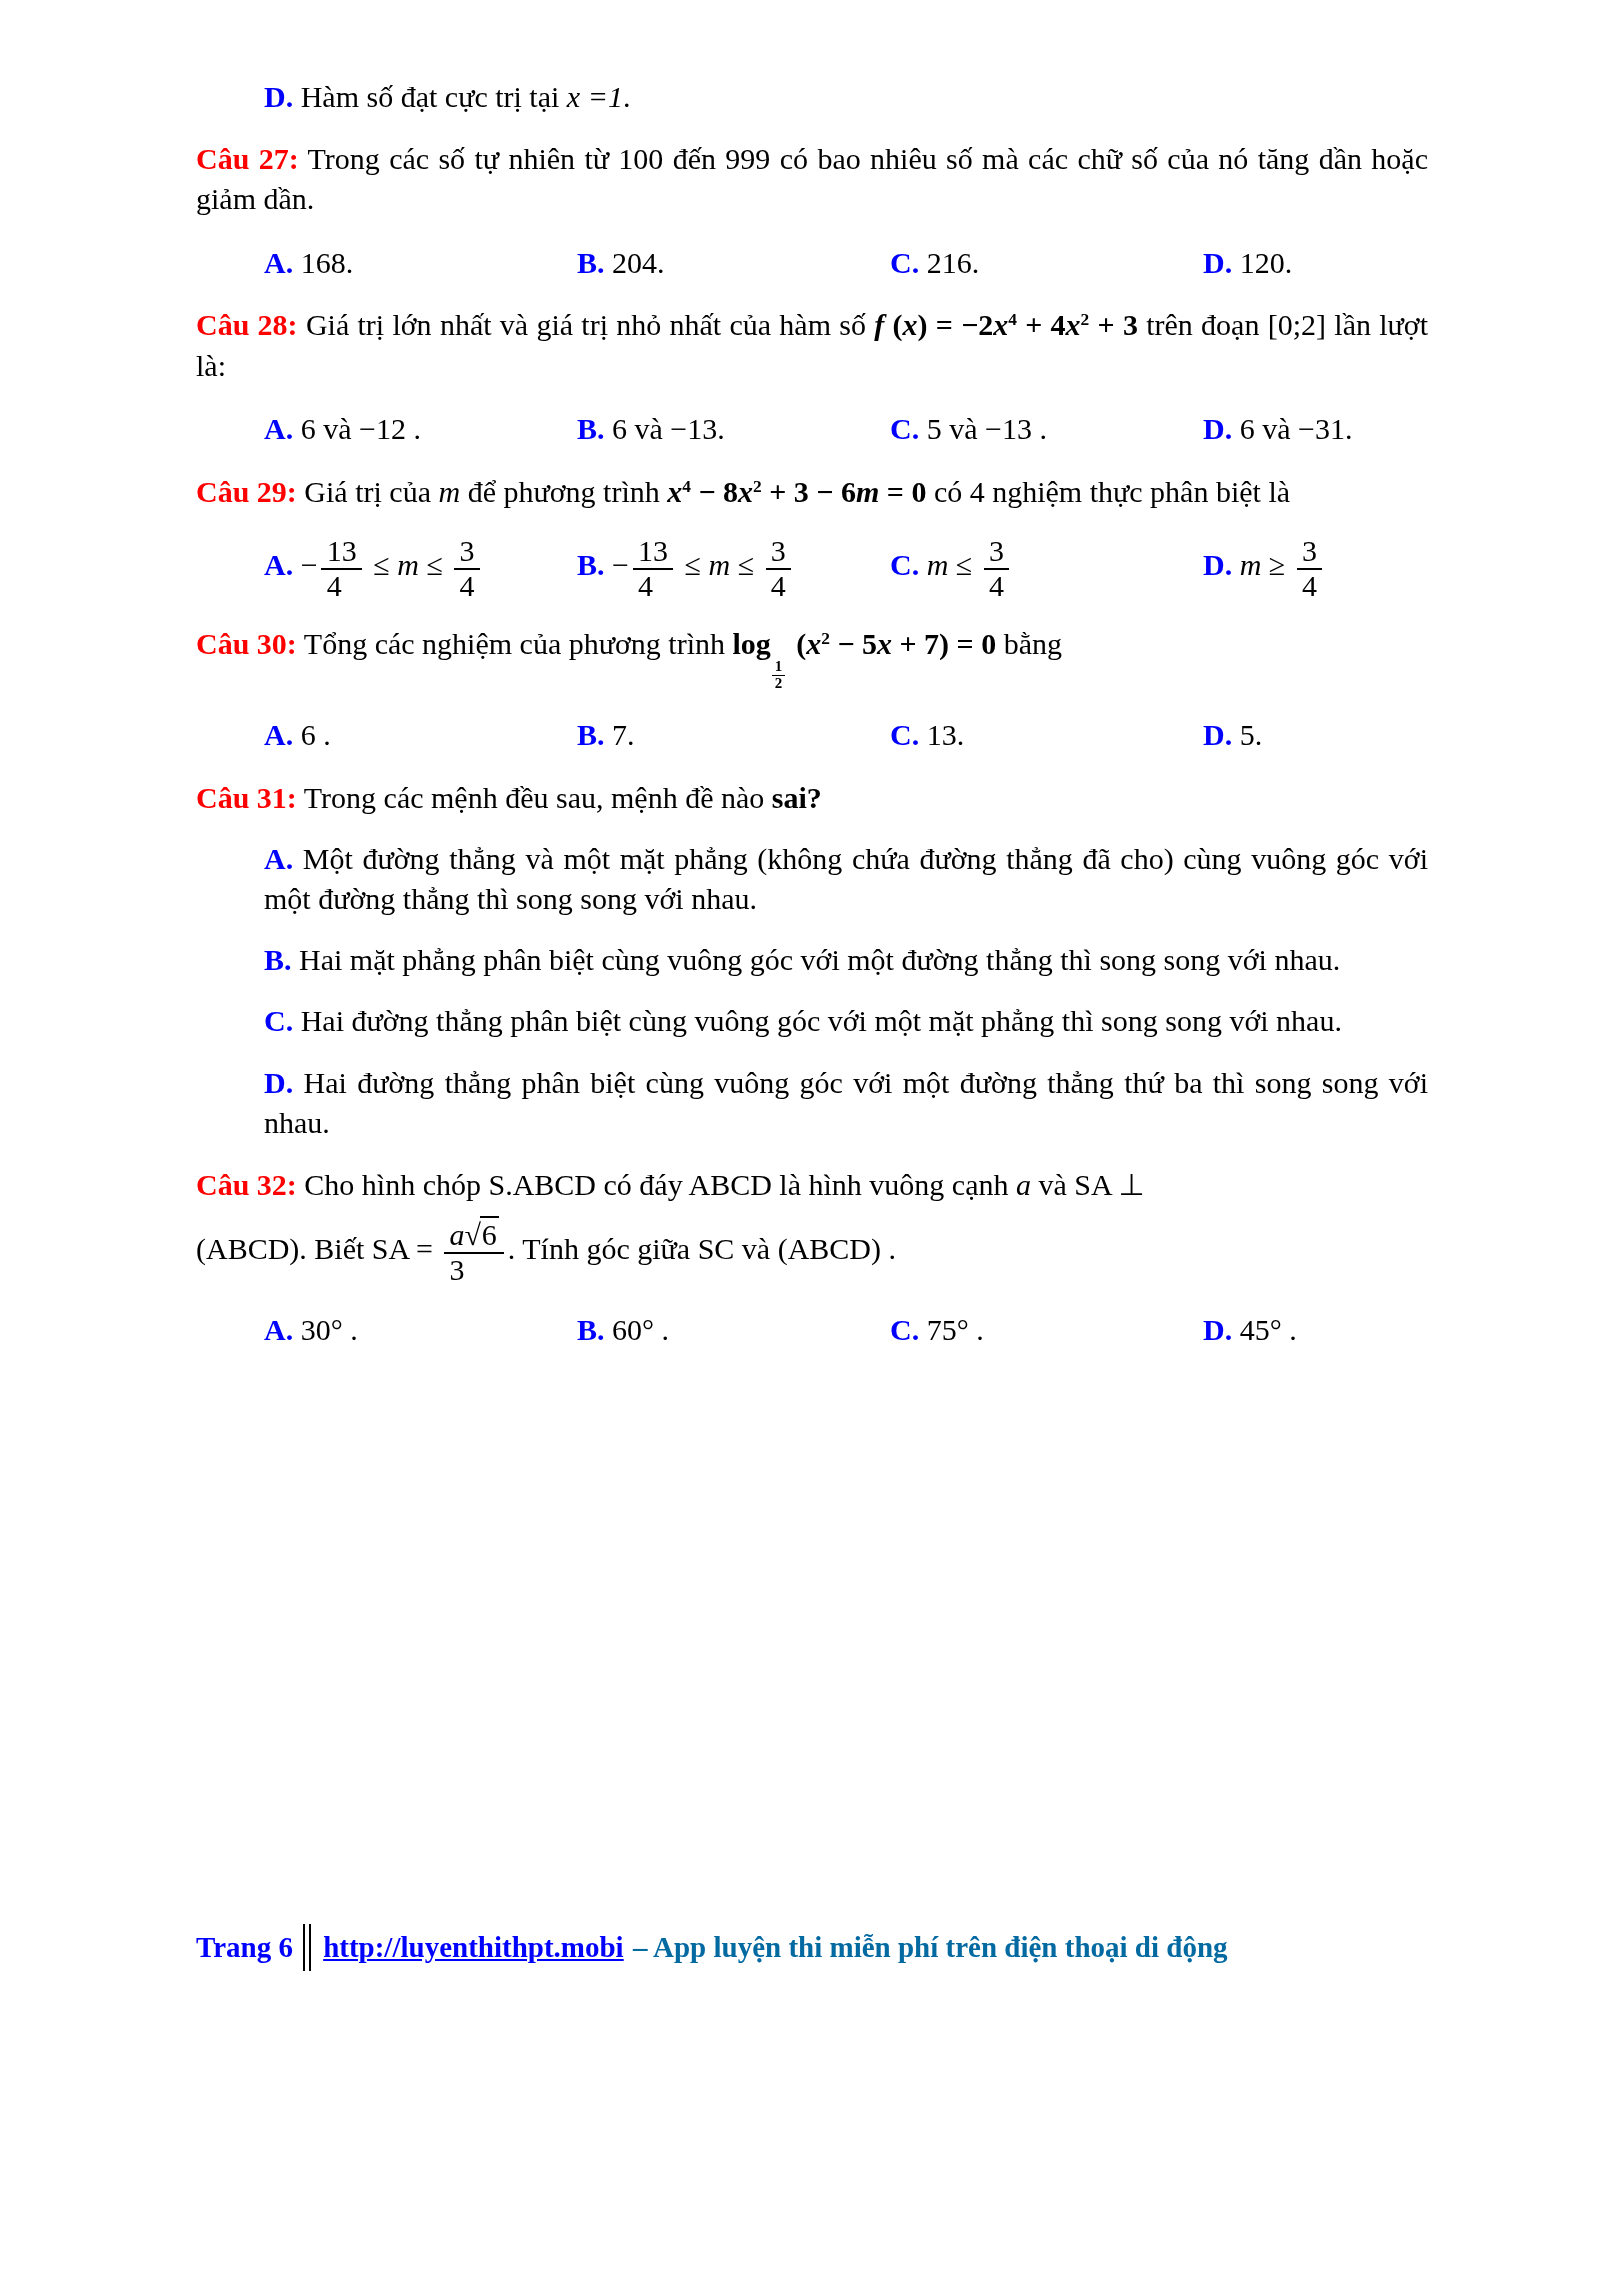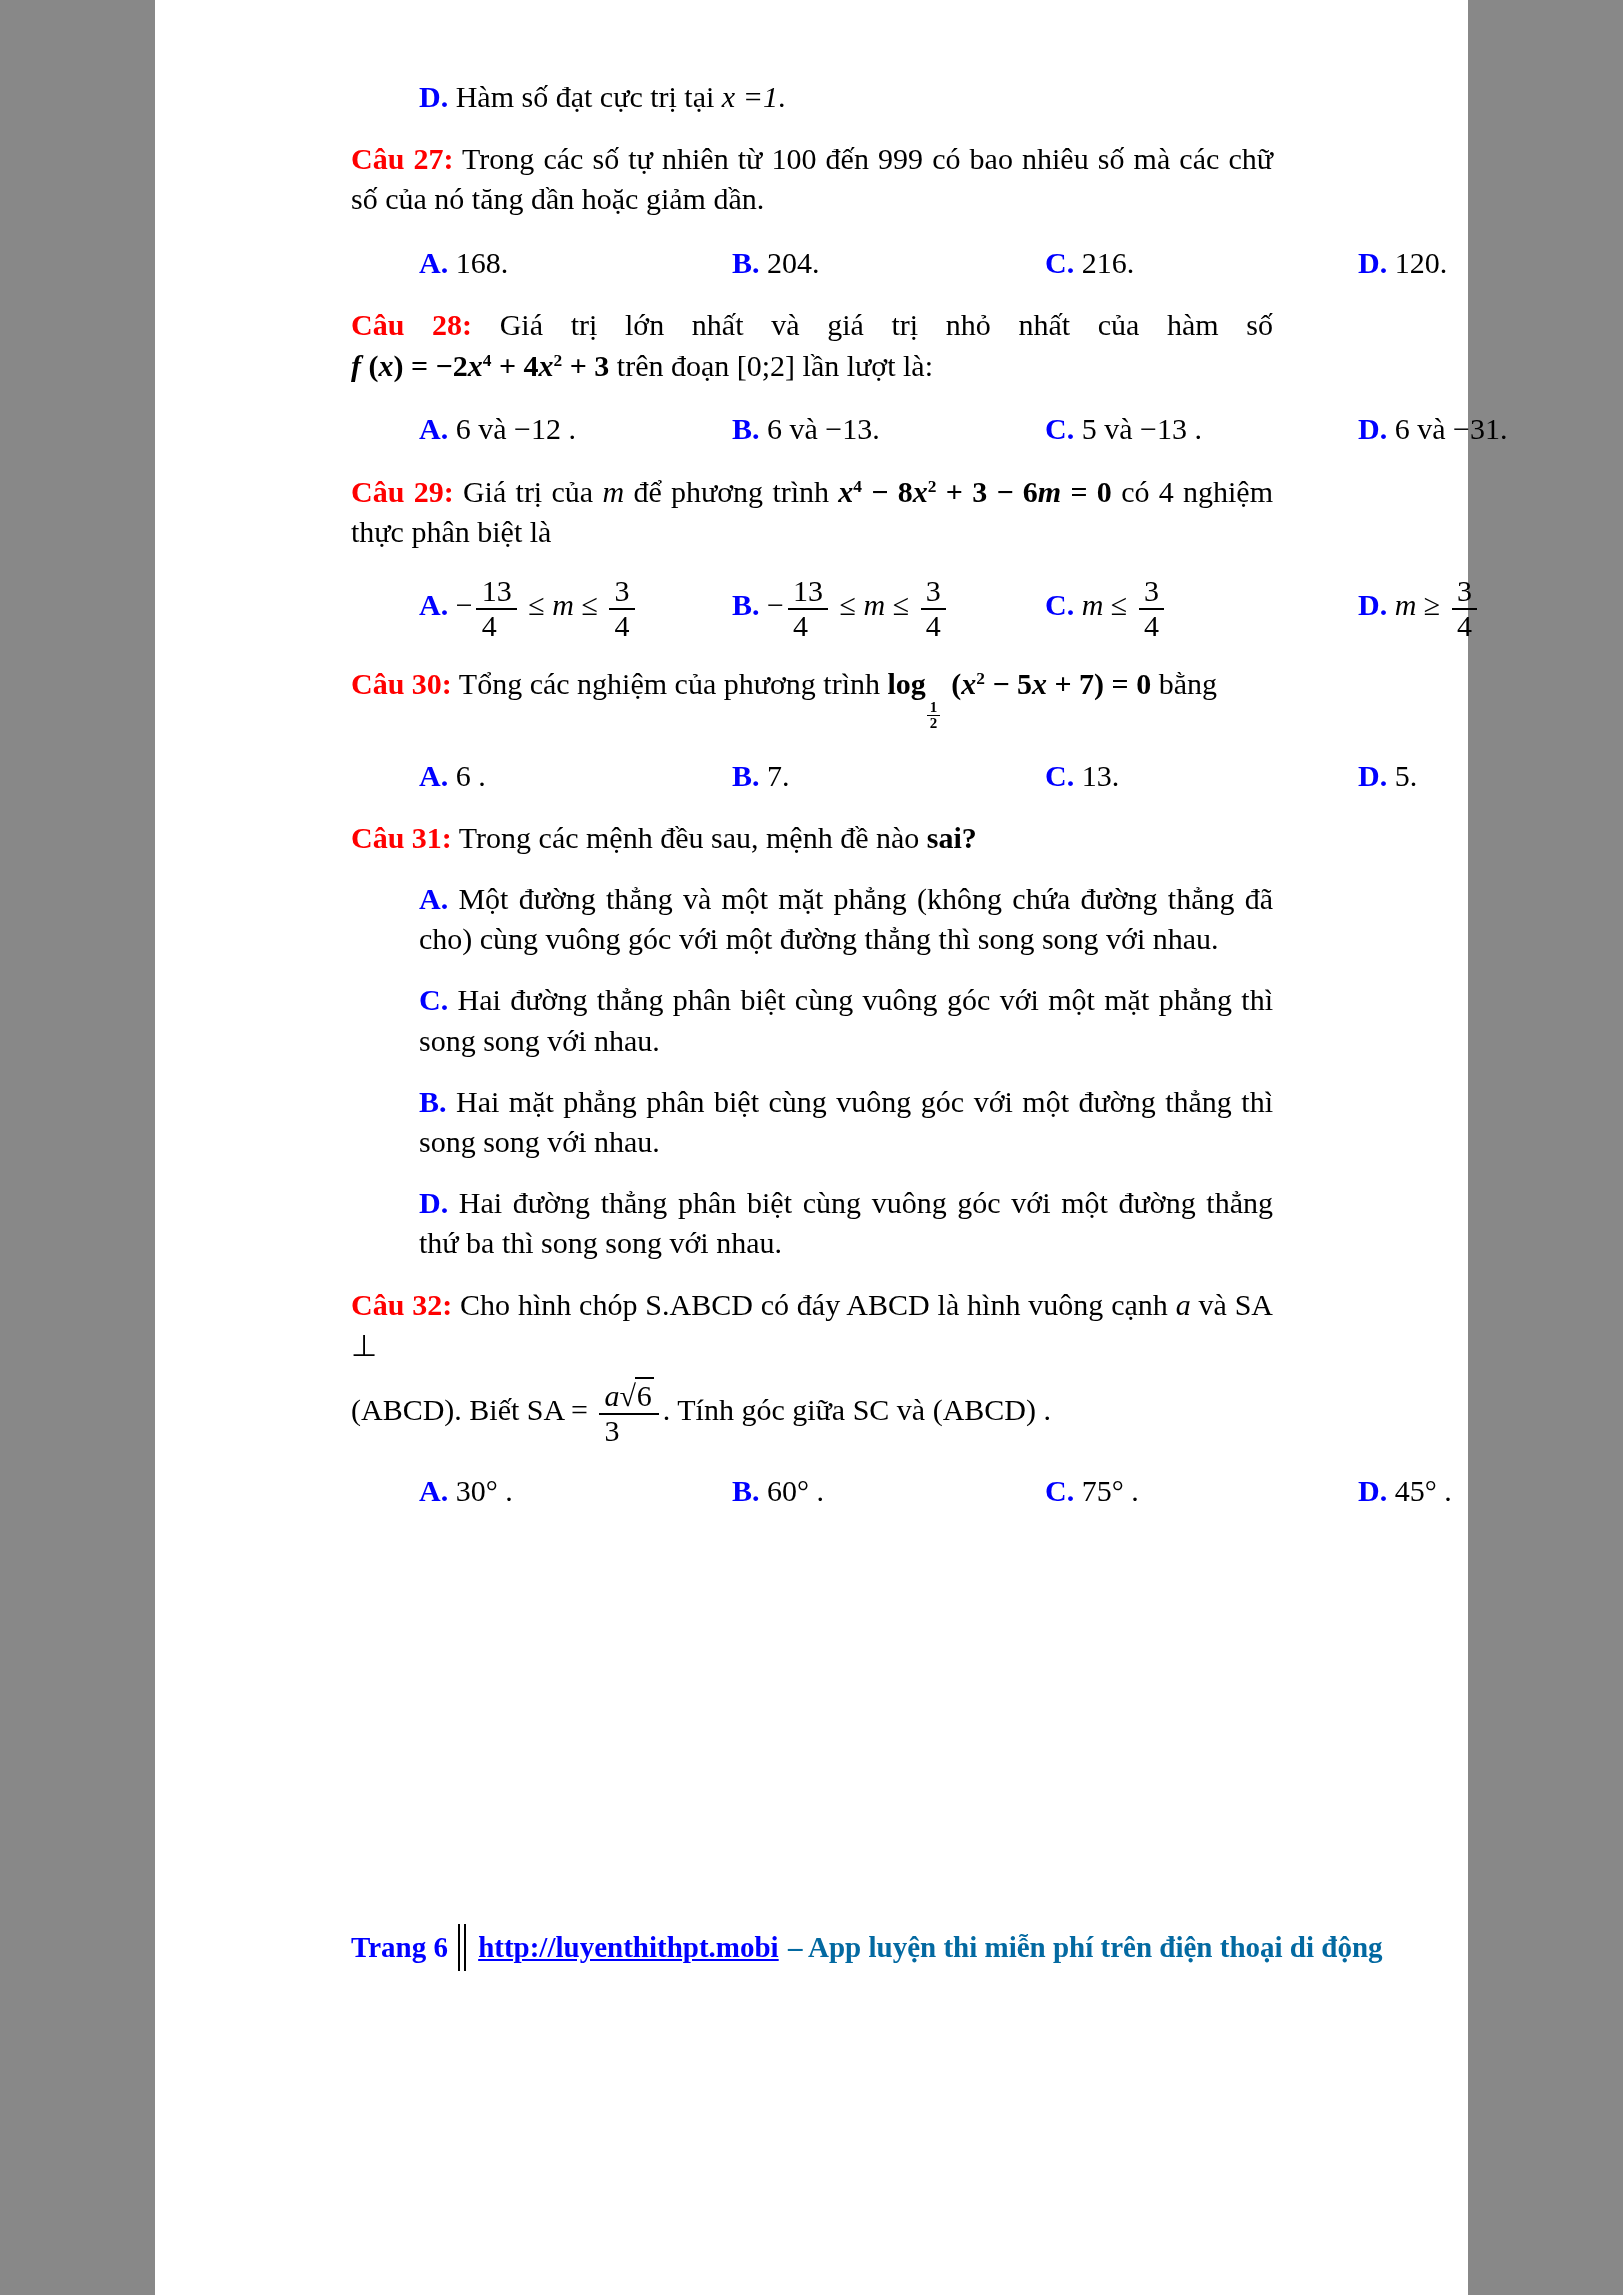--- a/index.html
+++ b/index.html
@@ -1,18 +1,18 @@
 <!DOCTYPE html>
 <html style="font-size:10.5px"><head>
 <meta charset="utf-8">
 <style>
   * { box-sizing: border-box; }
   html, body { margin: 0; padding: 0; background: #888; }
   .page {
-    width: 1313px;
+    width: 1623px;
     height: 2295px;
     margin: 0 auto;
     background: #ffffff;
     position: relative;
     font-family: "Liberation Serif", serif;
     font-size: 30px;
     line-height: 1.34;
     color: #000;
     padding: 77px 195px 0 196px;
   }
@@ -140,22 +140,22 @@
       <span class="opt"><span class="blue">A.</span> <span>6 .</span></span>
       <span class="opt"><span class="blue">B.</span> <span>7.</span></span>
       <span class="opt"><span class="blue">C.</span> <span>13.</span></span>
       <span class="opt"><span class="blue">D.</span> <span>5.</span></span>
     </div>
   </div>
 
   <div>
     <p class="stem"><span class="red">Câu 31:</span> <span>Trong các mệnh đều sau, mệnh đề nào </span><b>sai?</b></p>
     <p class="q31opt"><span class="blue">A.</span> <span>Một đường thẳng và một mặt phẳng (không chứa đường thẳng đã cho) cùng vuông góc với một đường thẳng thì song song với nhau.</span></p>
+    <p class="q31opt"><span class="blue">B.</span> <span>Hai mặt phẳng phân biệt cùng vuông góc với một đường thẳng thì song song với nhau.</span></p>
     <p class="q31opt"><span class="blue">C.</span> <span>Hai đường thẳng phân biệt cùng vuông góc với một mặt phẳng thì song song với nhau.</span></p>
-    <p class="q31opt"><span class="blue">B.</span> <span>Hai mặt phẳng phân biệt cùng vuông góc với một đường thẳng thì song song với nhau.</span></p>
     <p class="q31opt"><span class="blue">D.</span> <span>Hai đường thẳng phân biệt cùng vuông góc với một đường thẳng thứ ba thì song song với nhau.</span></p>
   </div>
 
   <div>
     <p class="stem"><span class="red">Câu 32:</span> <span>Cho hình chóp S.ABCD có đáy ABCD là hình vuông cạnh </span><span class="it">a</span><span> và SA ⊥</span></p>
     <p class="mathline"><span>(ABCD). Biết SA = </span><span class="frac">
           <span class="fnum"><span class="it">a</span><span>√</span><span class="radicand">6</span></span>
           <span class="fden">3</span>
         </span><span>. Tính góc giữa SC và (ABCD) .</span></p>
     <div class="opts">

